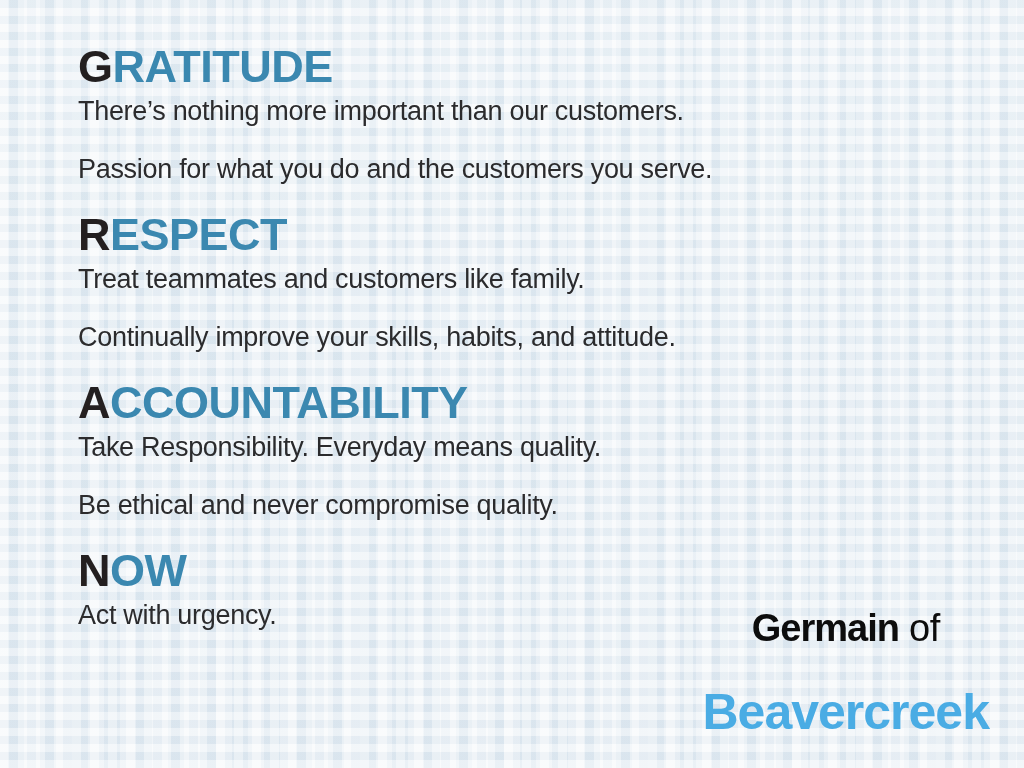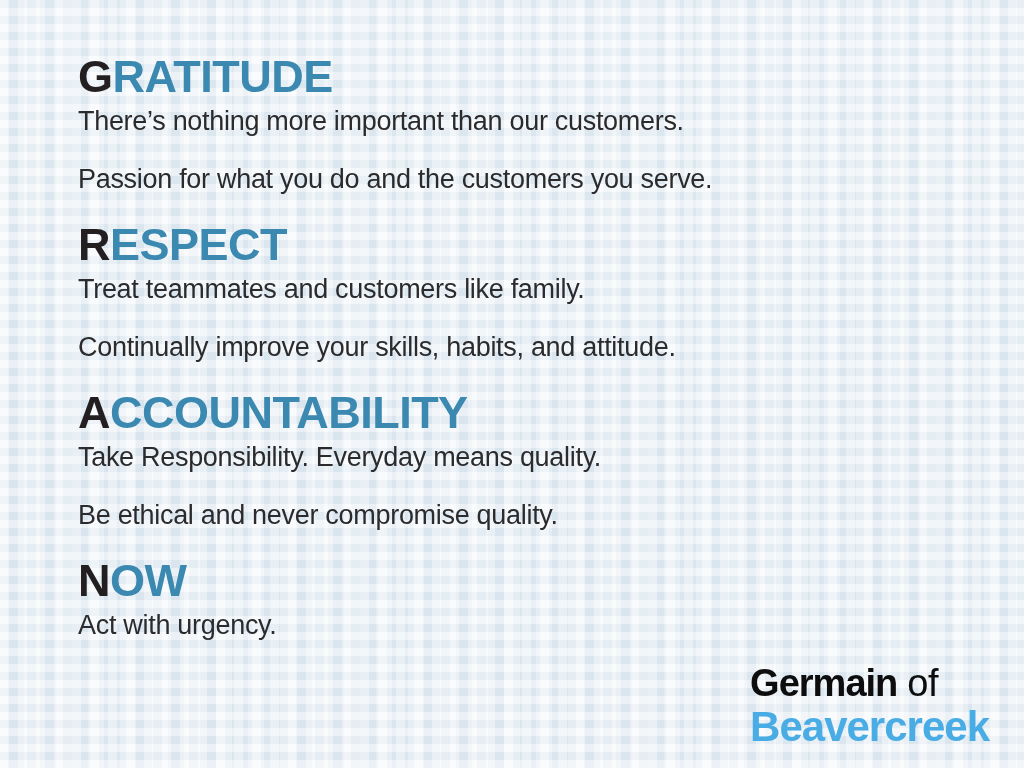--- a/index.html
+++ b/index.html
@@ -53,21 +53,21 @@
   }
 
   #content {
     position: relative;
     z-index: 2;
     padding: 36px 0 0 78px;
   }
 
   
   .value-block {
-    margin: 16px 0 24px 0;
+    margin: 6px 0 24px 0;
   }
   .value-block:last-of-type { margin-bottom: 0; }
 
   .value-heading {
     margin: 0;
     font-family: "Liberation Sans", sans-serif;
     font-weight: bold;
     font-size: 45px;
     line-height: 50px;
     letter-spacing: -0.5px;
@@ -86,48 +86,49 @@
     line-height: 34px;
     letter-spacing: -0.3px;
     color: #2b2b2d;
     white-space: nowrap;
   }
 
   
   #logo {
     position: absolute;
     right: 35px;
-    bottom: 18px;
+    bottom: 33px;
     z-index: 3;
-    text-align: left;
+    text-align: center;
     line-height: 1;
   }
   .logo-line-1 {
     font-family: "Liberation Sans", sans-serif;
     font-size: 38px;
     line-height: 42px;
     color: #0d0d0d;
     white-space: nowrap;
   }
   .logo-germain {
     font-weight: bold;
     letter-spacing: -1px;
   }
   .logo-of {
     font-weight: normal;
     letter-spacing: -0.5px;
   }
   .logo-line-2 {
     font-family: "Liberation Sans", sans-serif;
     font-weight: bold;
-    font-size: 42px;
+    font-size: 50px;
     line-height: 46px;
     letter-spacing: -1px;
     color: #4aace4;
     white-space: nowrap;
+    margin-top: 40px;
   }
 </style>
 </head>
 <body>
 
 <div id="poster">
 
   <div id="content">
 
     <div class="value-block">

